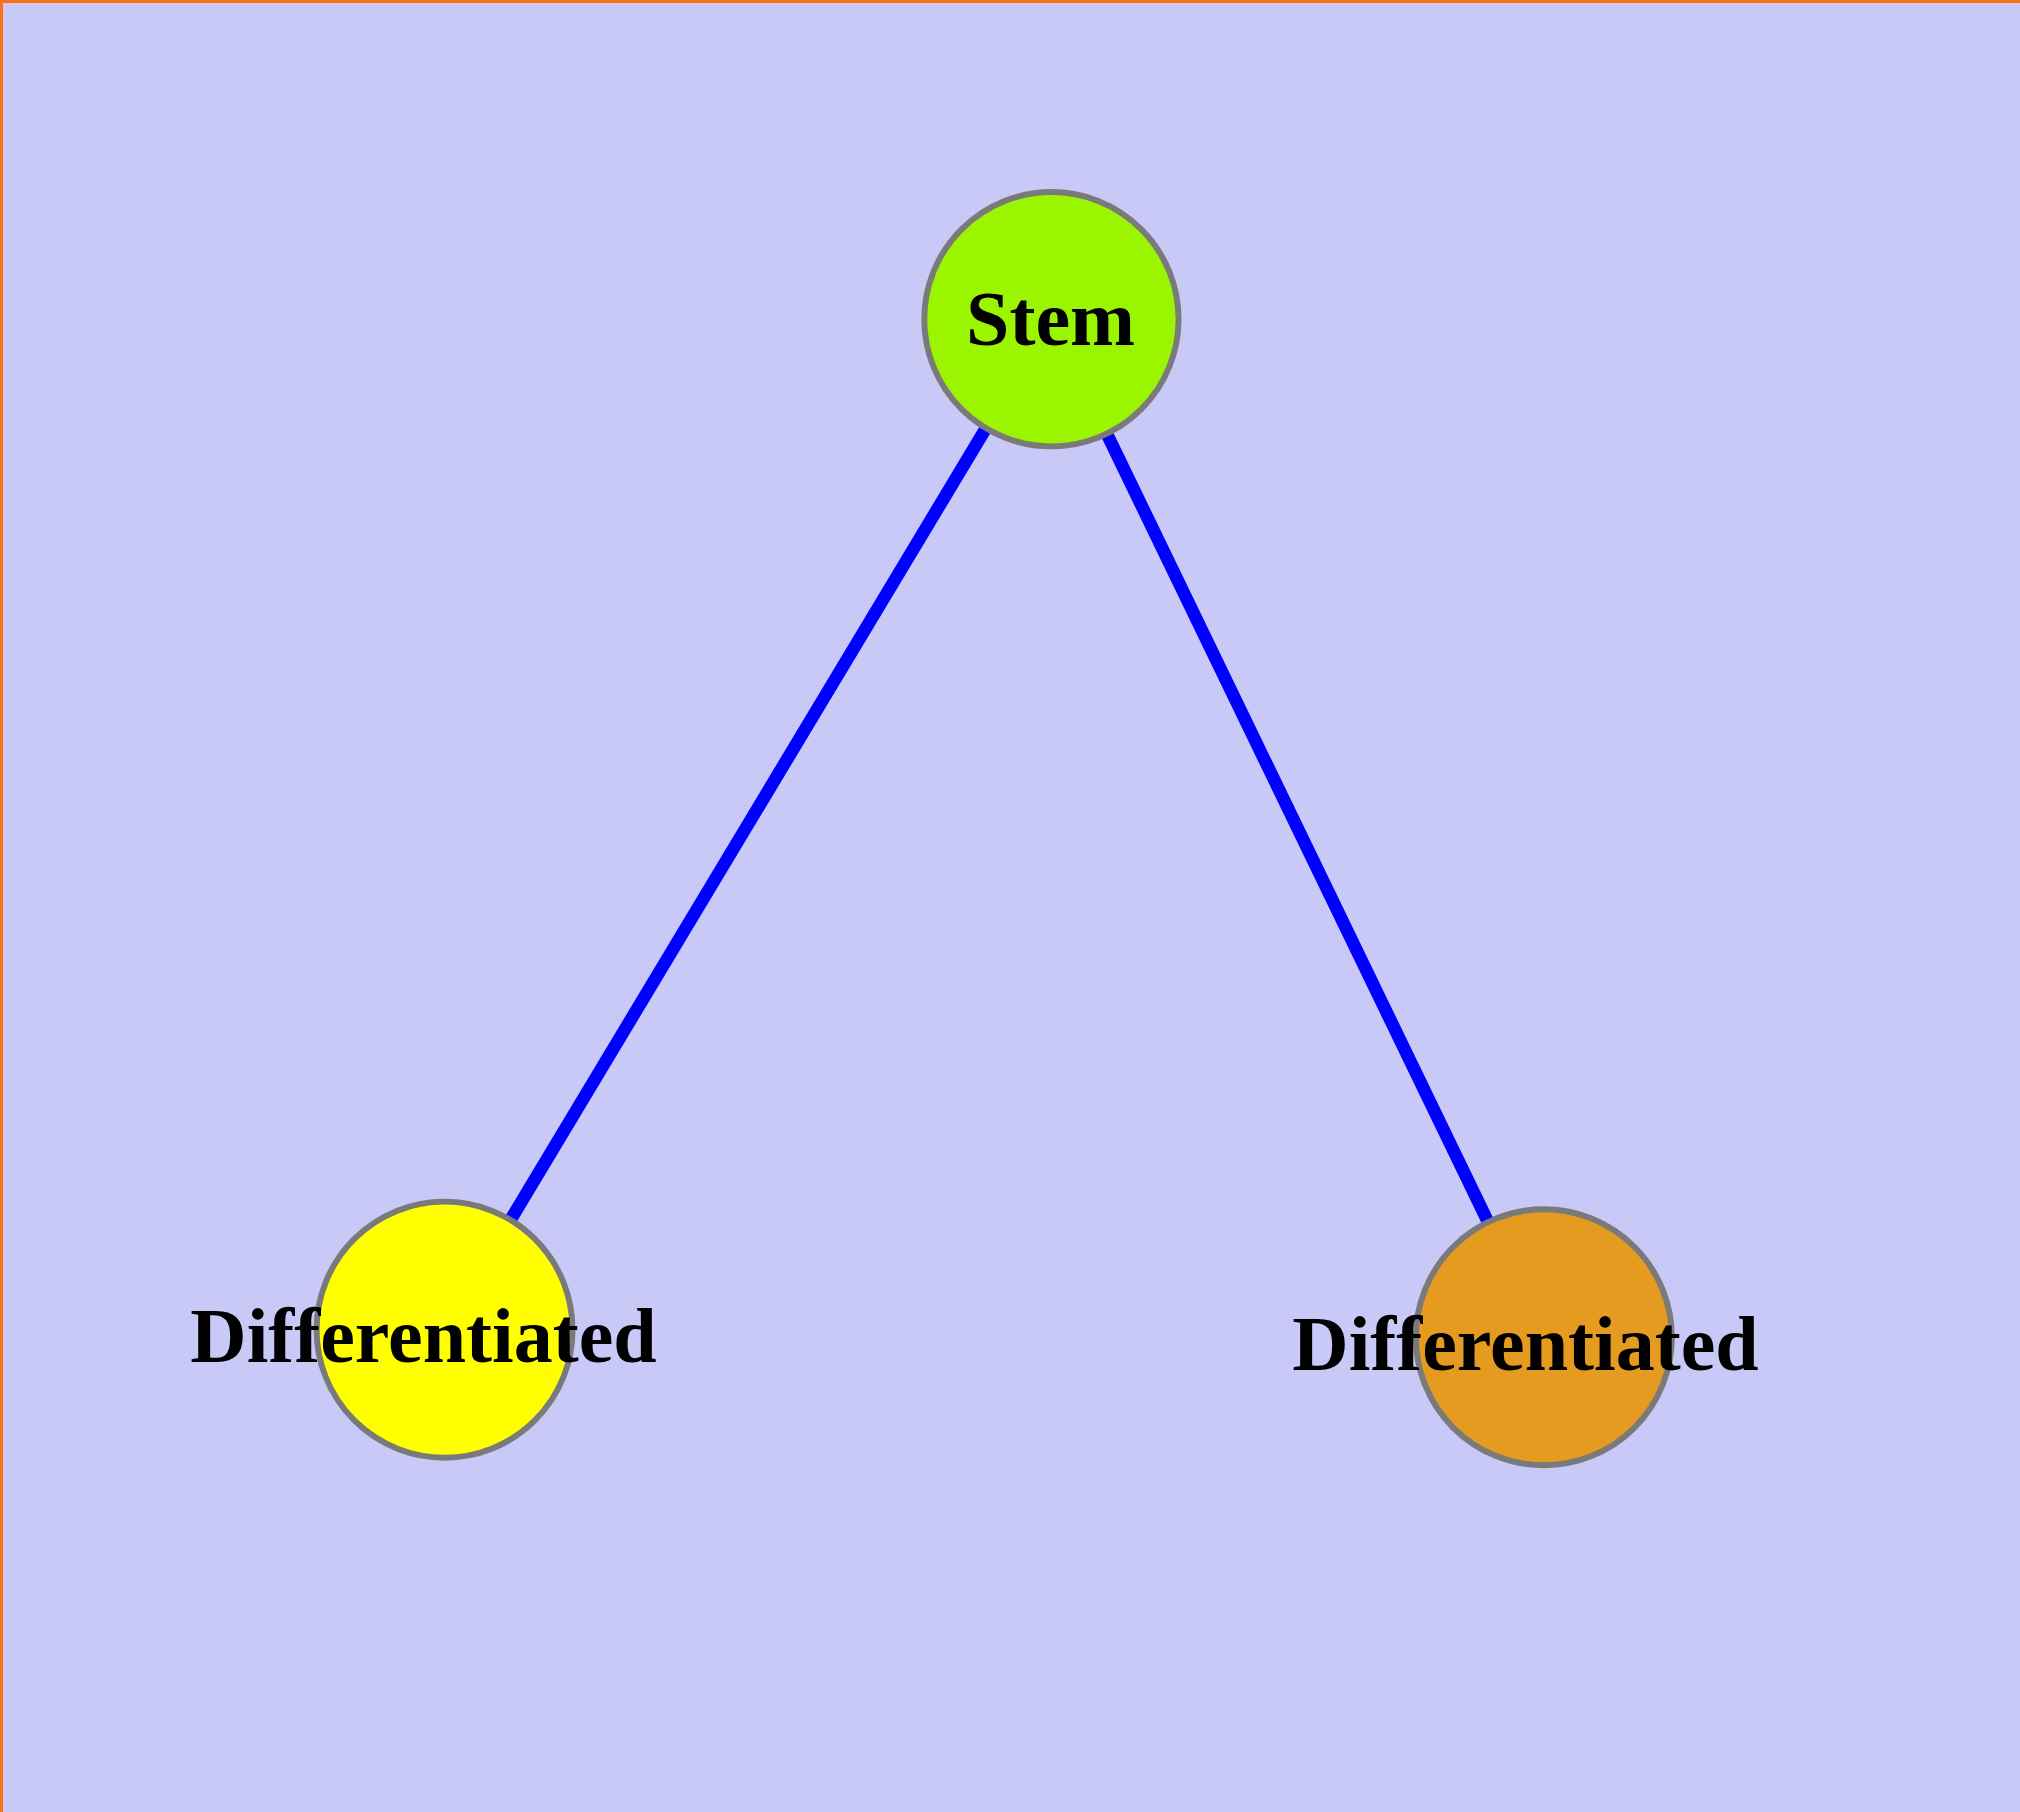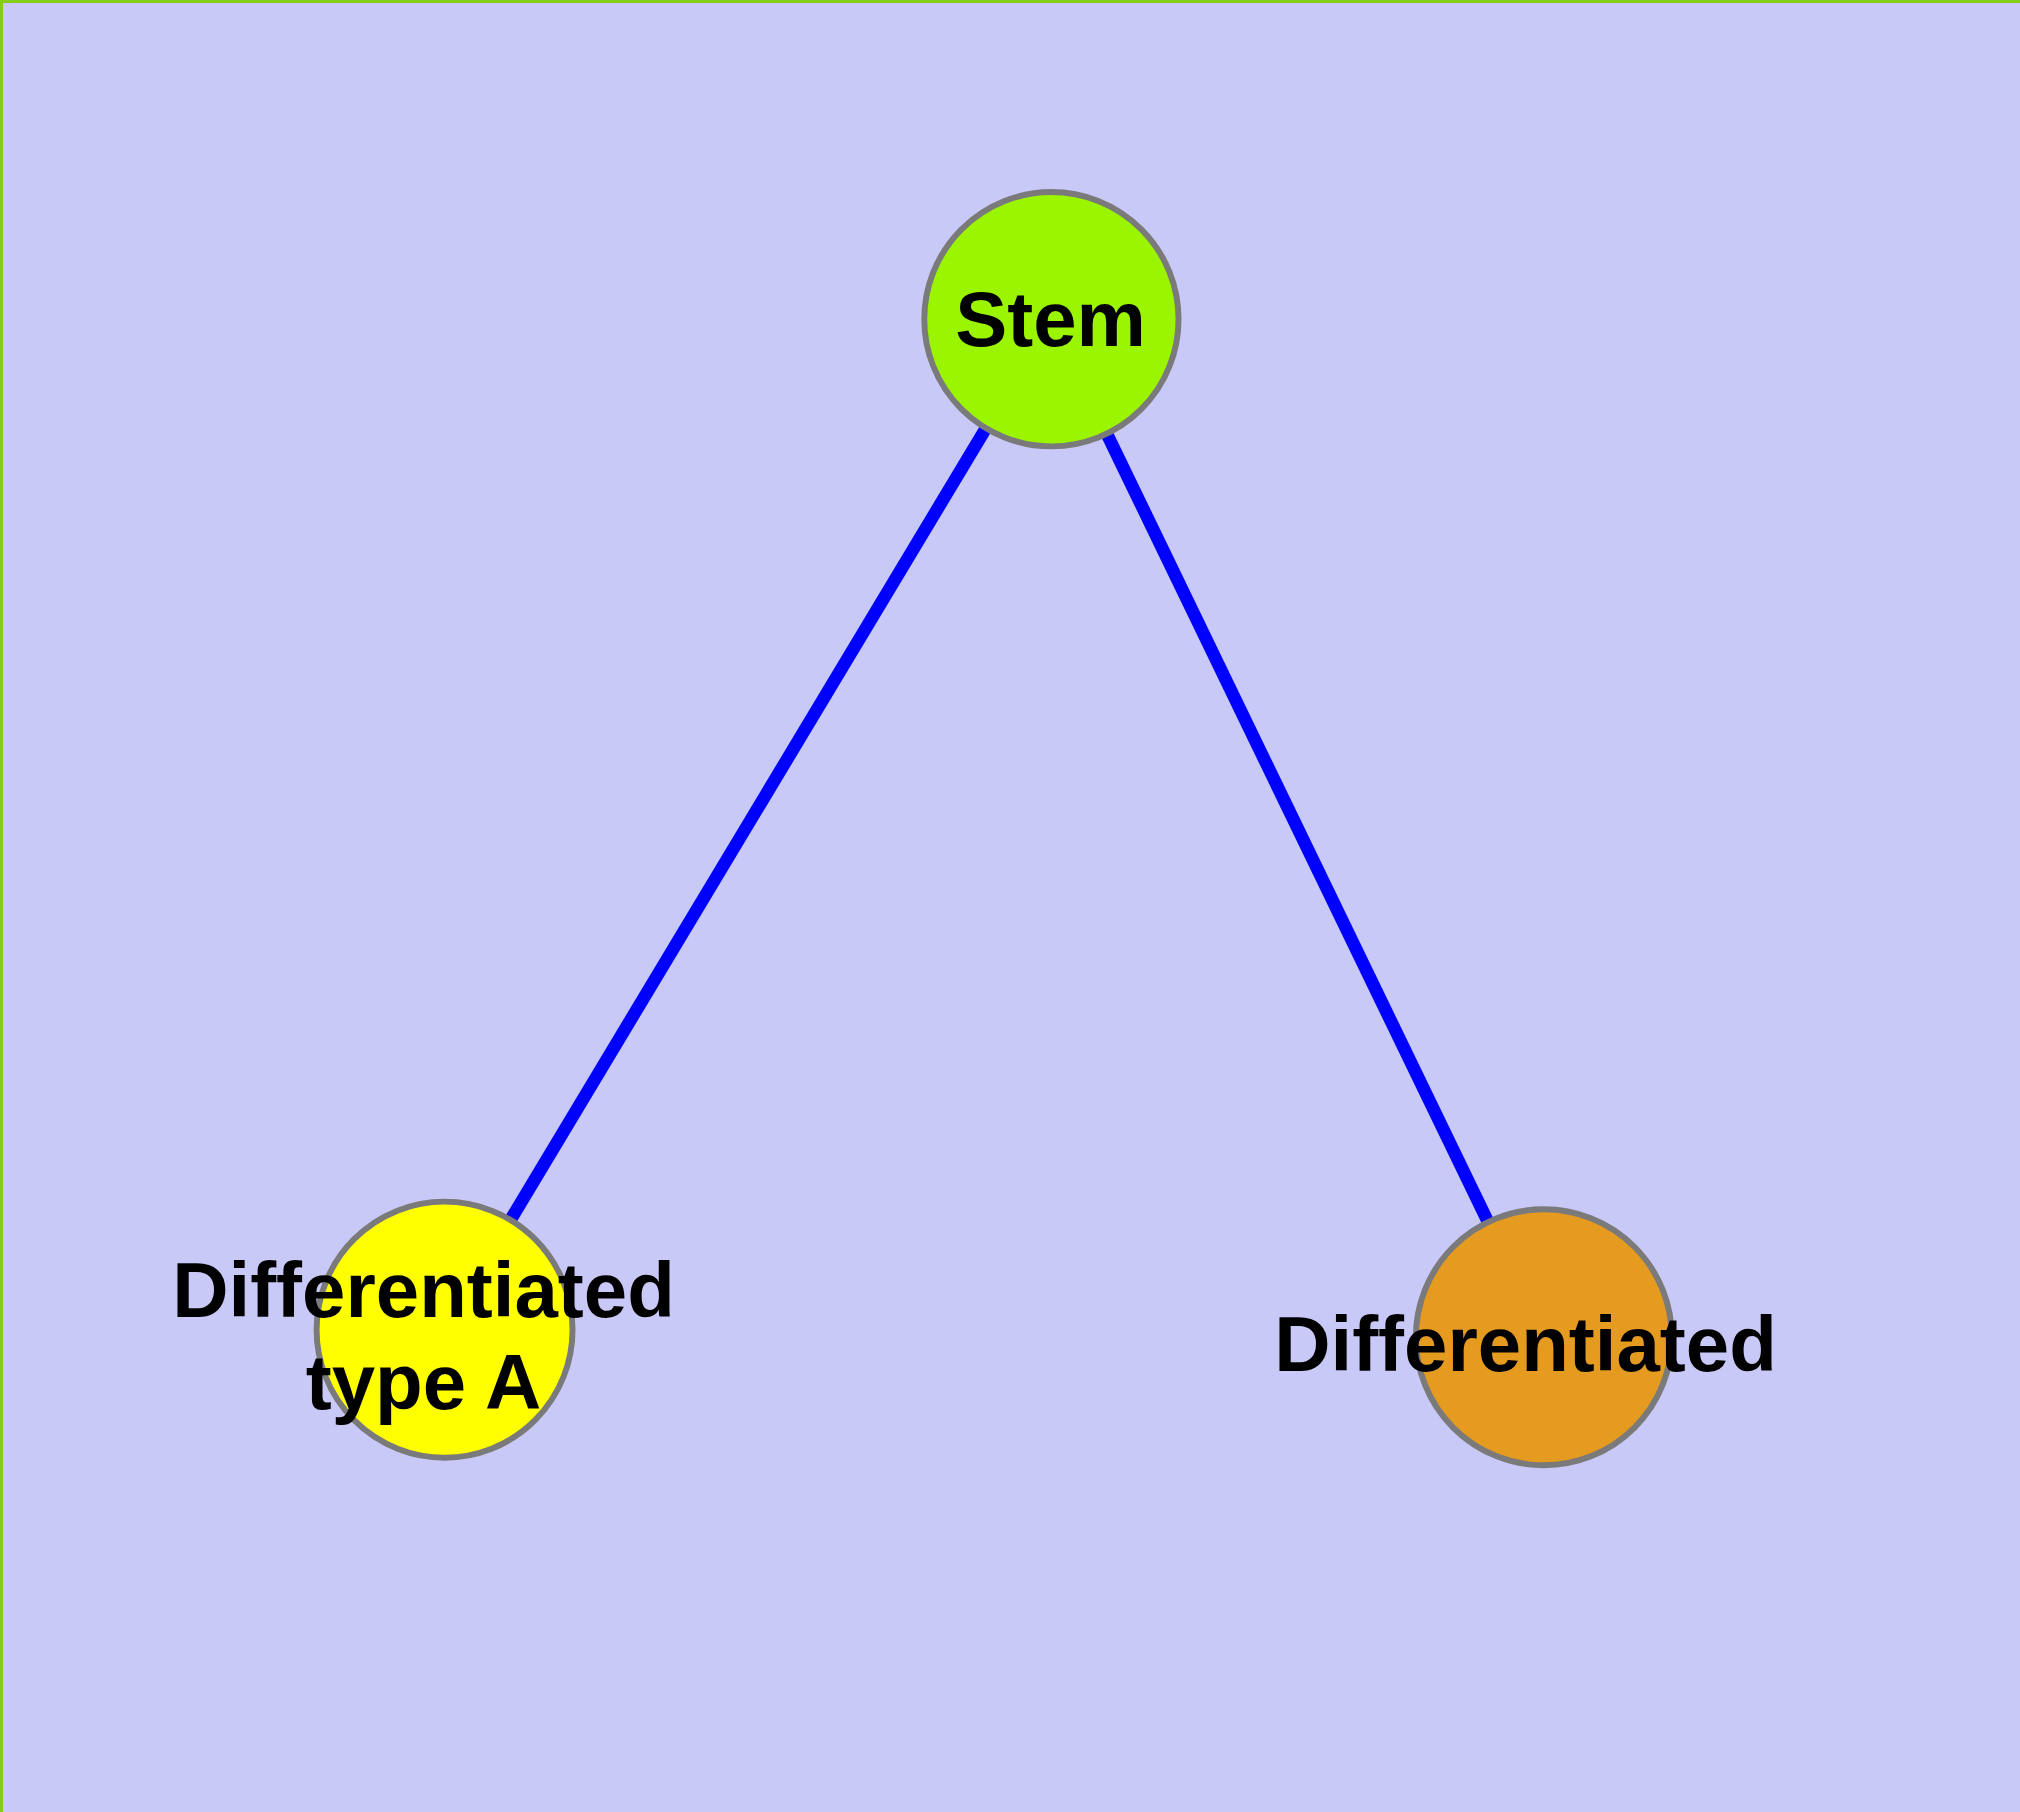--- a/index.html
+++ b/index.html
@@ -16,36 +16,35 @@
     font-size:78px;
     line-height:92px;
     letter-spacing:0px;
     white-space:nowrap;
   }
   .node-label span{display:block;}
 </style>
 </head>
 <body>
 
-<div class="frame" style="background: #84cc16;">
+<div class="frame" style="background: #f97316; font-family: Liberation Serif, serif;">
   <div class="stage" id="stage" style="background: rgb(201, 201, 248);">
     <svg id="graph-svg" viewBox="0 0 2381 2134" preserveAspectRatio="none">
         <line x1="1237" y1="373" x2="521" y2="1565" stroke="#0000FF" stroke-width="15"></line>
         <line x1="1237" y1="373" x2="1818" y2="1574" stroke="#0000FF" stroke-width="15"></line>
         <circle cx="1237" cy="373" r="150" fill="#9BF500" stroke="#7A7A7A" stroke-width="7"></circle>
         <circle cx="521" cy="1565" r="151" fill="#FFFF00" stroke="#7A7A7A" stroke-width="7"></circle>
         <circle cx="1818" cy="1574" r="151" fill="#E59A20" stroke="#7A7A7A" stroke-width="7"></circle>
       </svg>
     <div class="labels" id="labels">
         <div class="node-label" style="left: 1048px; top: 316px; color: rgb(0, 0, 0);">
           <span>Stem</span>
         </div>
         <div class="node-label" style="left: 421px; top: 1333px; color: rgb(0, 0, 0);">
           <span>Differentiated</span>
-          <span>type A</span>
         </div>
         <div class="node-label" style="left: 1523px; top: 1341px; color: rgb(0, 0, 0);">
           <span>Differentiated</span>
         </div>
       </div>
   </div>
 </div>
 
 
 </body></html>

